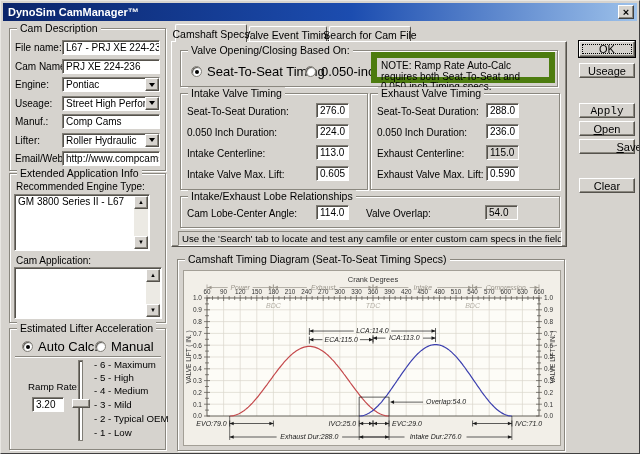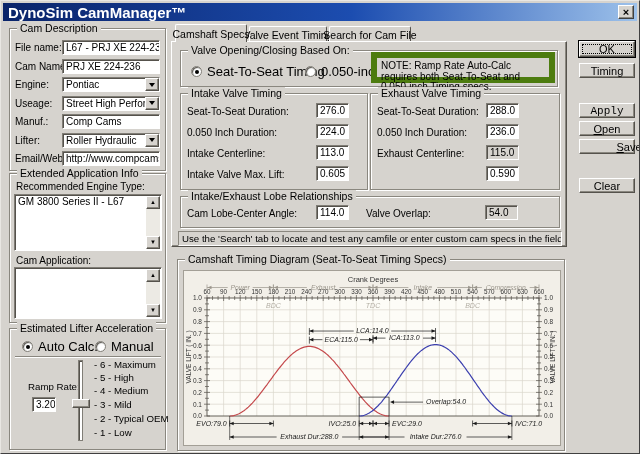--- a/index.html
+++ b/index.html
@@ -4,21 +4,21 @@
 <style>
   html,body{margin:0;padding:0;background:#808080;}
   *{box-sizing:border-box;}
   .window{position:relative;width:640px;height:454px;background:#d6d3ce;
     font-family:"Liberation Sans",sans-serif;font-size:11px;color:#000;
     border-top:1px solid #e9e7e3;border-left:1px solid #e9e7e3;
     border-right:1px solid #404040;border-bottom:1px solid #404040;overflow:hidden;}
   .titlebar{position:absolute;left:2px;top:2px;right:2px;height:18px;
     background:linear-gradient(90deg,#0a246a 0%,#1c4db0 55%,#9dc1ea 100%);
     display:flex;align-items:center;padding:0 3px 0 5px;}
-  .titlebar .ttext{color:#fff;font-weight:bold;font-size:15px;flex:1;white-space:nowrap;}
+  .titlebar .ttext{color:#fff;font-weight:bold;font-size:11px;flex:1;white-space:nowrap;}
   .winx{width:16px;height:14px;background:#d6d3ce;border-top:1px solid #fff;border-left:1px solid #fff;
     border-right:1px solid #404040;border-bottom:1px solid #404040;box-shadow:inset -1px -1px 0 #8a877f;
     font-size:11px;font-weight:bold;line-height:12px;text-align:center;color:#000;cursor:default;}
   .grp{position:absolute;border:1px solid #8a877f;box-shadow:1px 1px 0 #fff,inset 1px 1px 0 #fff;}
   .grp>.glab{position:absolute;top:-7px;left:7px;background:#d6d3ce;padding:0 3px;font-size:10.5px;white-space:nowrap;line-height:12px;}
   .sunk{background:#fff;border-top:1px solid #807d76;border-left:1px solid #807d76;
     border-bottom:1px solid #fff;border-right:1px solid #fff;box-shadow:inset 1px 1px 0 #55524c;}
   .field{height:15px;font-size:10px;padding:1px 2px 0 3px;white-space:nowrap;overflow:hidden;}
   .field.ro{background:#d6d3ce;}
   .formrow{display:flex;align-items:center;height:15px;margin:0 5px 3.5px 5px;}
@@ -116,21 +116,21 @@
     </div>
     <div class="formrow">
       <span class="flab">Email/Web:</span>
       <div class="sunk field fval">http://www.compcams.com</div>
     </div>
   </div>
 
   <div class="grp" style="left:8px;top:172px;width:157px;height:150px;">
     <span class="glab">Extended Application Info</span>
     <span class="smalllab" style="left:6px;top:7px;">Recommended Engine Type:</span>
-    <div class="sunk" style="position:absolute;left:4px;top:20px;width:148px;height:57px;">
+    <div class="sunk" style="position:absolute;left:4px;top:20px;width:136px;height:57px;">
       <div style="font-size:10px;padding:1px 16px 0 3px;">GM 3800 Series II - L67</div>
       <div class="vsb">
         <div class="sbtn">▲</div>
         <div class="sbtn">▼</div>
       </div>
     </div>
     <span class="smalllab" style="left:6px;top:81px;">Cam Application:</span>
     <div class="sunk" style="position:absolute;left:4px;top:93px;width:148px;height:52px;">
       <div style="font-size:10px;padding:1px 16px 0 3px;"></div>
       <div class="vsb">
@@ -145,21 +145,21 @@
     <div style="position:absolute;left:12px;top:10px;display:flex;align-items:center;">
       <div class="radio on"></div>
       <span class="rlab">Auto Calc.</span>
     </div>
     <div style="position:absolute;left:85px;top:10px;display:flex;align-items:center;">
       <div class="radio"></div>
       <span class="rlab">Manual</span>
     </div>
     <div class="sep" style="left:5px;top:27px;width:146px;"></div>
     <span class="slab" style="left:18px;top:52px;">Ramp Rate:</span>
-    <div class="sunk field" style="position:absolute;left:22px;top:68px;width:24px;height:15px;">3.20</div>
+    <div class="sunk field" style="position:absolute;left:22px;top:68px;width:32px;height:15px;">3.20</div>
     <div class="track" style="left:68px;top:31px;height:81px;"></div>
     <div class="thumb" style="left:62px;top:70px;width:18px;height:9px;"></div>
     <span class="slab" style="left:84px;top:30px;">- 6 - Maximum</span>
     <span class="slab" style="left:84px;top:43px;">- 5 - High</span>
     <span class="slab" style="left:84px;top:56px;">- 4 - Medium</span>
     <span class="slab" style="left:84px;top:70px;">- 3 - Mild</span>
     <span class="slab" style="left:84px;top:84px;">- 2 - Typical OEM</span>
     <span class="slab" style="left:84px;top:98px;">- 1 - Low</span>
   </div>
 
@@ -201,39 +201,40 @@
     </div>
 
     <div class="grp" style="left:198px;top:51px;width:190px;height:97px;">
       <span class="glab">Exhaust Valve Timing</span>
       <span class="smalllab" style="left:6px;top:12px;">Seat-To-Seat Duration:</span>
       <div class="sunk field" style="position:absolute;left:115px;top:9px;width:33px;">288.0</div>
       <span class="smalllab" style="left:6px;top:33px;">0.050 Inch Duration:</span>
       <div class="sunk field" style="position:absolute;left:115px;top:30px;width:33px;">236.0</div>
       <span class="smalllab" style="left:6px;top:54px;">Exhaust Centerline:</span>
       <div class="sunk field ro" style="position:absolute;left:115px;top:51px;width:33px;">115.0</div>
+      <span class="smalllab" style="left:6px;top:75px;">Exhaust Valve Max. Lift:</span>
       <div class="sunk field" style="position:absolute;left:115px;top:72px;width:33px;">0.590</div>
     </div>
 
     <div class="grp" style="left:8px;top:154px;width:380px;height:32px;">
       <span class="glab">Intake/Exhaust Lobe Relationships</span>
       <span class="smalllab" style="left:6px;top:11px;">Cam Lobe-Center Angle:</span>
       <div class="sunk field" style="position:absolute;left:135px;top:8px;width:33px;">114.0</div>
       <span class="smalllab" style="left:185px;top:11px;">Valve Overlap:</span>
       <div class="sunk field ro" style="position:absolute;left:304px;top:8px;width:33px;">54.0</div>
     </div>
 
     <div class="statusbar" style="left:6px;top:189px;width:384px;height:15px;">Use the 'Search' tab to locate and test any camfile or enter custom cam specs in the fields provided.</div>
   </div>
 
   <div class="btn def" style="left:578px;top:40px;width:56px;height:16px;">
     <span>OK</span>
   </div>
   <div class="btn" style="left:578px;top:62px;width:56px;height:15px;">
-    <span>Timing</span>
+    <span>Useage</span>
   </div>
   <div class="btn" style="left:578px;top:102px;width:56px;height:15px;font-family:Liberation Mono, monospace;">
     <span>Apply</span>
   </div>
   <div class="btn" style="left:578px;top:120px;width:56px;height:15px;">
     <span class="ulf" style="display:block;">Open</span>
   </div>
   <div class="btn" style="left:578px;top:138px;width:56px;height:15px;">
     <span class="ulf" style="display:block;margin-left:44px;">Save</span>
   </div>

